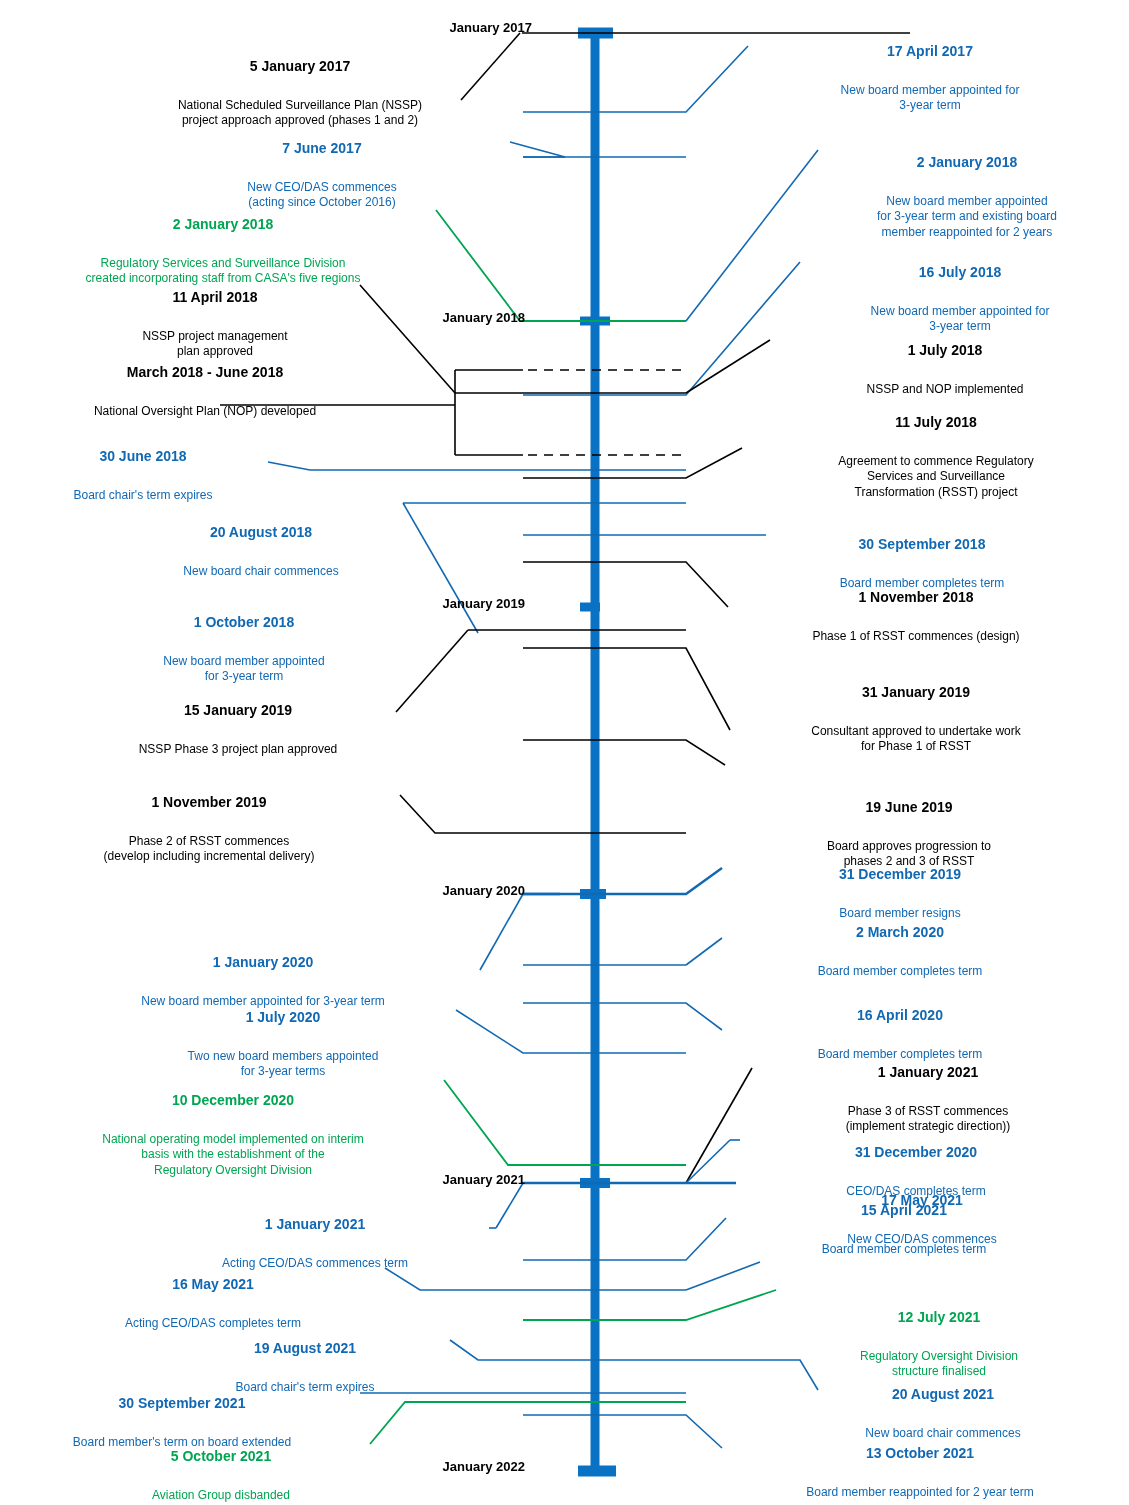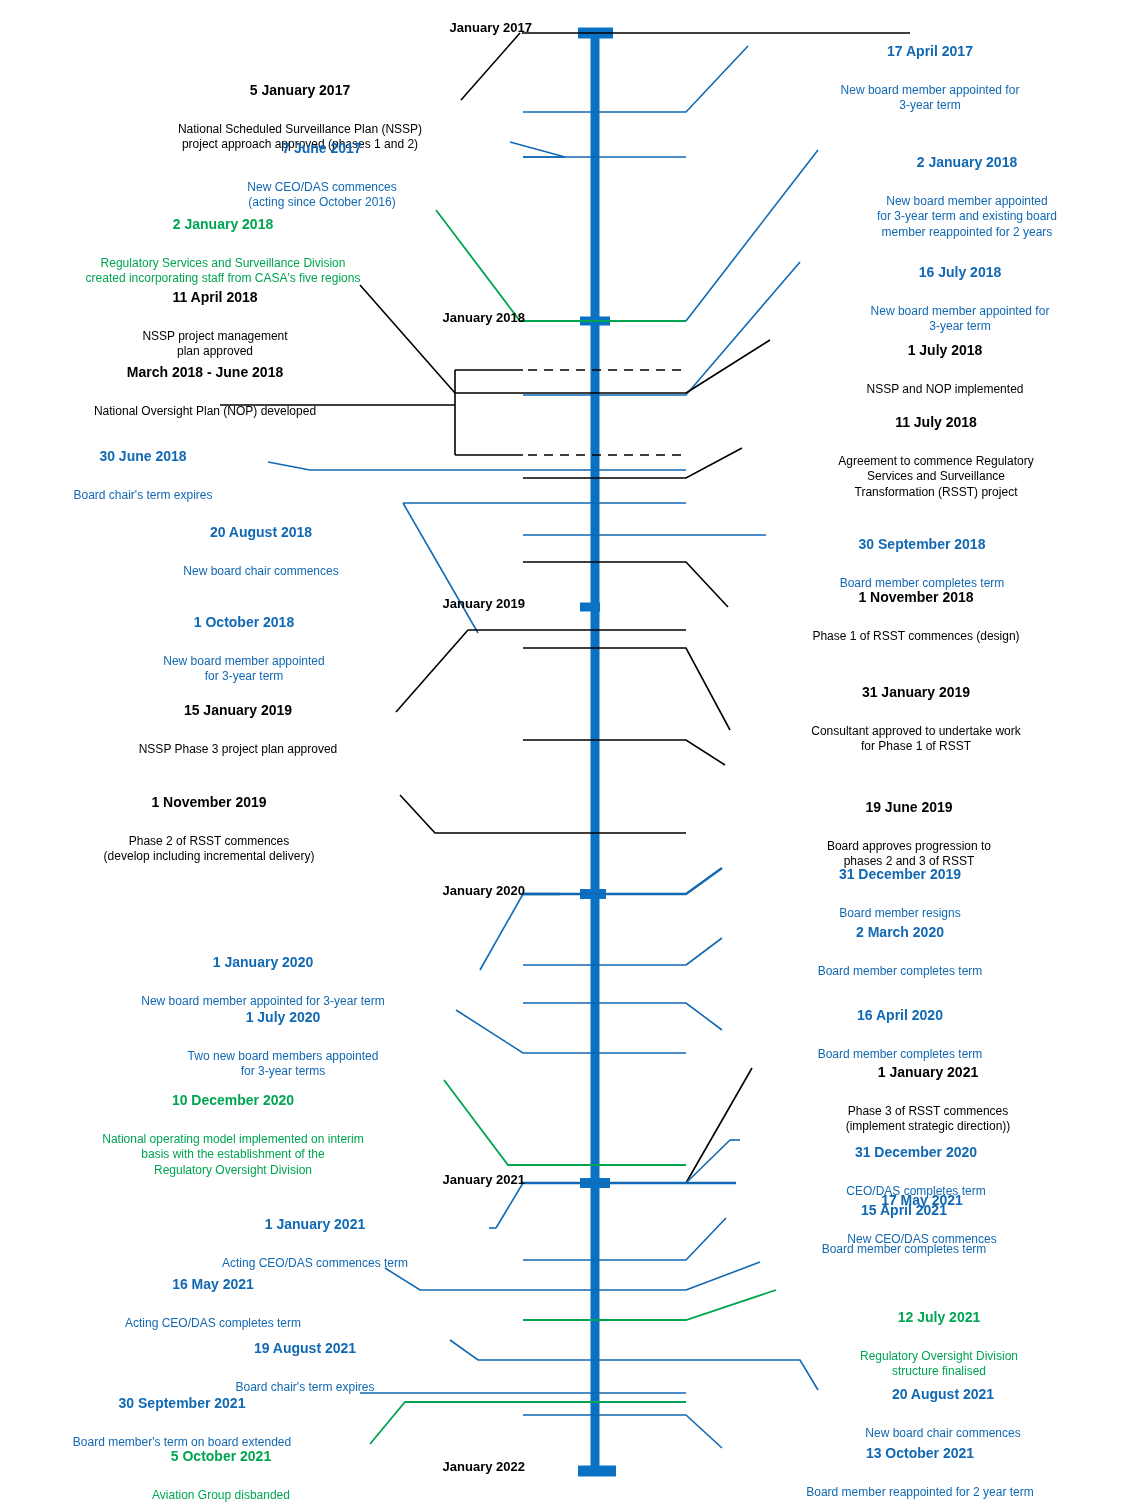--- a/index.html
+++ b/index.html
@@ -160,21 +160,21 @@
 
   </svg>
 
   <div class="yearlbl" style="left:300px; top:20px; width:232px;">January 2017</div>
   <div class="yearlbl" style="left:300px; top:310px; width:225px;">January 2018</div>
   <div class="yearlbl" style="left:300px; top:596px; width:225px;">January 2019</div>
   <div class="yearlbl" style="left:300px; top:883px; width:225px;">January 2020</div>
   <div class="yearlbl" style="left:300px; top:1172px; width:225px;">January 2021</div>
   <div class="yearlbl" style="left:300px; top:1459px; width:225px;">January 2022</div>
 
-  <div class="evt align-c c-black" style="left:90px; top:58px; width:420px;">
+  <div class="evt align-c c-black" style="left:90px; top:34px; width:420px;">
     <span class="d">5 January 2017</span>
     <span class="t">National Scheduled Surveillance Plan (NSSP)
 project approach approved (phases 1 and 2)</span>
   </div>
 
   <div class="evt align-c c-blue" style="left:740px; top:19px; width:380px;">
     <span class="d">17 April 2017</span>
     <span class="t">New board member appointed for
 3-year term</span>
   </div>

